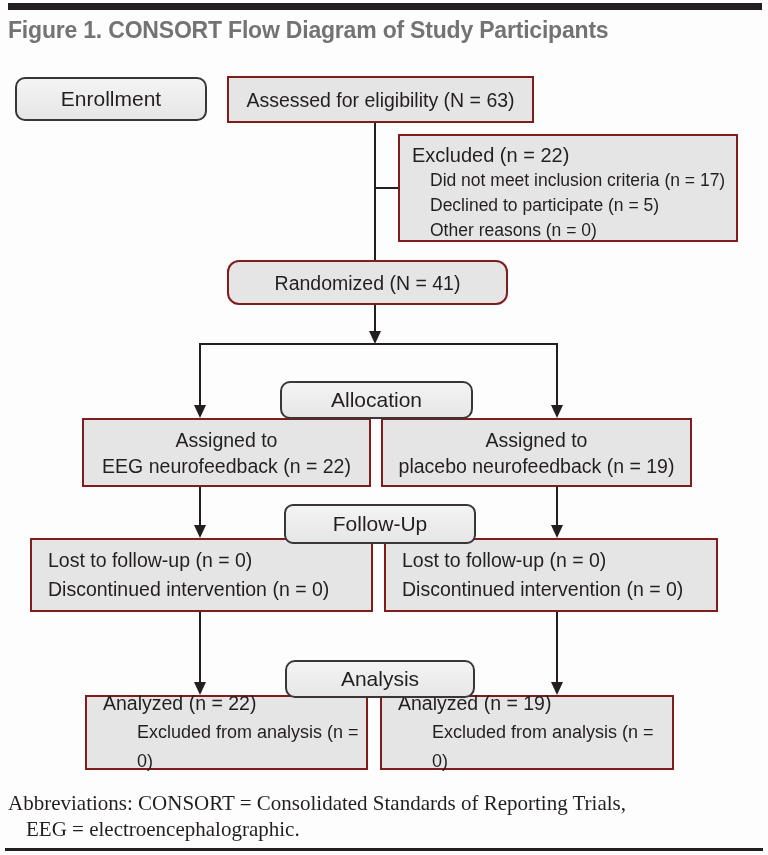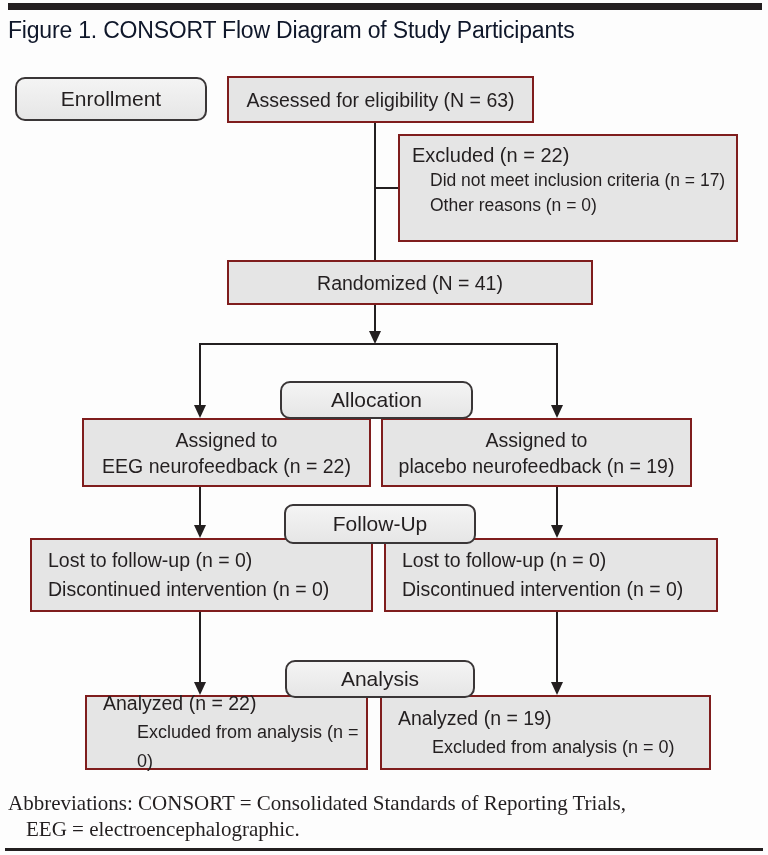--- a/index.html
+++ b/index.html
@@ -3,21 +3,21 @@
 <meta charset="utf-8">
 <style>
   html,body{margin:0;padding:0;background:#ffffff;}
   .figure{
     position:relative;width:768px;height:855px;background:#fdfdfd;
     font-family:"Liberation Sans", sans-serif;color:#231f20;overflow:hidden;
   }
   .rule{position:absolute;background:#231f20;}
   .fig-title{
     position:absolute;left:8px;top:17px;width:756px;
-    font-size:23px;font-weight:normal;letter-spacing:-0.2px;color:#0f172a;
+    font-size:23px;font-weight:bold;letter-spacing:-0.2px;color:#737373;
   }
   .pill{
     position:absolute;box-sizing:border-box;border:2.5px solid #3a3637;border-radius:10px;
     background:linear-gradient(#f4f4f4,#e6e6e6);
     display:flex;align-items:center;justify-content:center;
     font-size:21px;z-index:3;
   }
   .fbox{
     position:absolute;box-sizing:border-box;border:2px solid #7f1d1d;background:#e5e5e5;z-index:2;
   }
@@ -64,24 +64,25 @@
   </div>
 
   <div class="vline" style="left:374px;top:123px;height:137px;"></div>
 
   <div class="hline" style="left:375px;top:187px;width:28px;"></div>
   <div class="arrow-right" style="left:402px;top:182px;"></div>
 
   <div class="fbox" style="left:398px;top:134px;width:340px;height:108px;">
     <div class="excl-title">Excluded (n = 22)</div>
     <div class="excl-item">Did not meet inclusion criteria (n = 17)</div>
+    <div class="excl-item">Declined to participate (n = 5)</div>
     <div class="excl-item">Other reasons (n = 0)</div>
   </div>
 
-  <div class="fbox center" style="left:227px;top:260px;width:366px;height:45px;">
+  <div class="fbox center" style="left:227px;top:260px;width:281px;height:45px;border-radius:12px;">
     <div class="l1">Randomized (N = 41)</div>
   </div>
 
   <div class="vline" style="left:374px;top:305px;height:27px;"></div>
   <div class="arrow-down" style="left:369px;top:331px;"></div>
 
   <div class="hline" style="left:199px;top:343px;width:359px;"></div>
 
   <div class="vline" style="left:199px;top:344px;height:62px;"></div>
   <div class="arrow-down" style="left:194px;top:405px;"></div>
@@ -125,21 +126,21 @@
   <div class="arrow-down" style="left:551px;top:682px;"></div>
 
   <div class="pill" style="left:285px;top:660px;width:190px;height:38px;">
     <span>Analysis</span>
   </div>
 
   <div class="fbox leftbox" style="left:85px;top:695px;width:283px;height:75px;">
     <div class="l1">Analyzed (n = 22)</div>
     <div class="l2 indent">Excluded from analysis (n = 0)</div>
   </div>
-  <div class="fbox leftbox" style="left:380px;top:695px;width:331px;height:75px;">
+  <div class="fbox leftbox" style="left:380px;top:695px;width:294px;height:75px;">
     <div class="l1">Analyzed (n = 19)</div>
     <div class="l2 indent">Excluded from analysis (n = 0)</div>
   </div>
 
   <div class="footnote" style="left:8px;top:791px;">Abbreviations: CONSORT = Consolidated Standards of Reporting Trials,</div>
   <div class="footnote" style="left:26px;top:817px;">EEG = electroencephalographic.</div>
 
   <div class="rule" style="left:5px;top:848px;width:758px;height:3px;"></div>
 
 </div>

